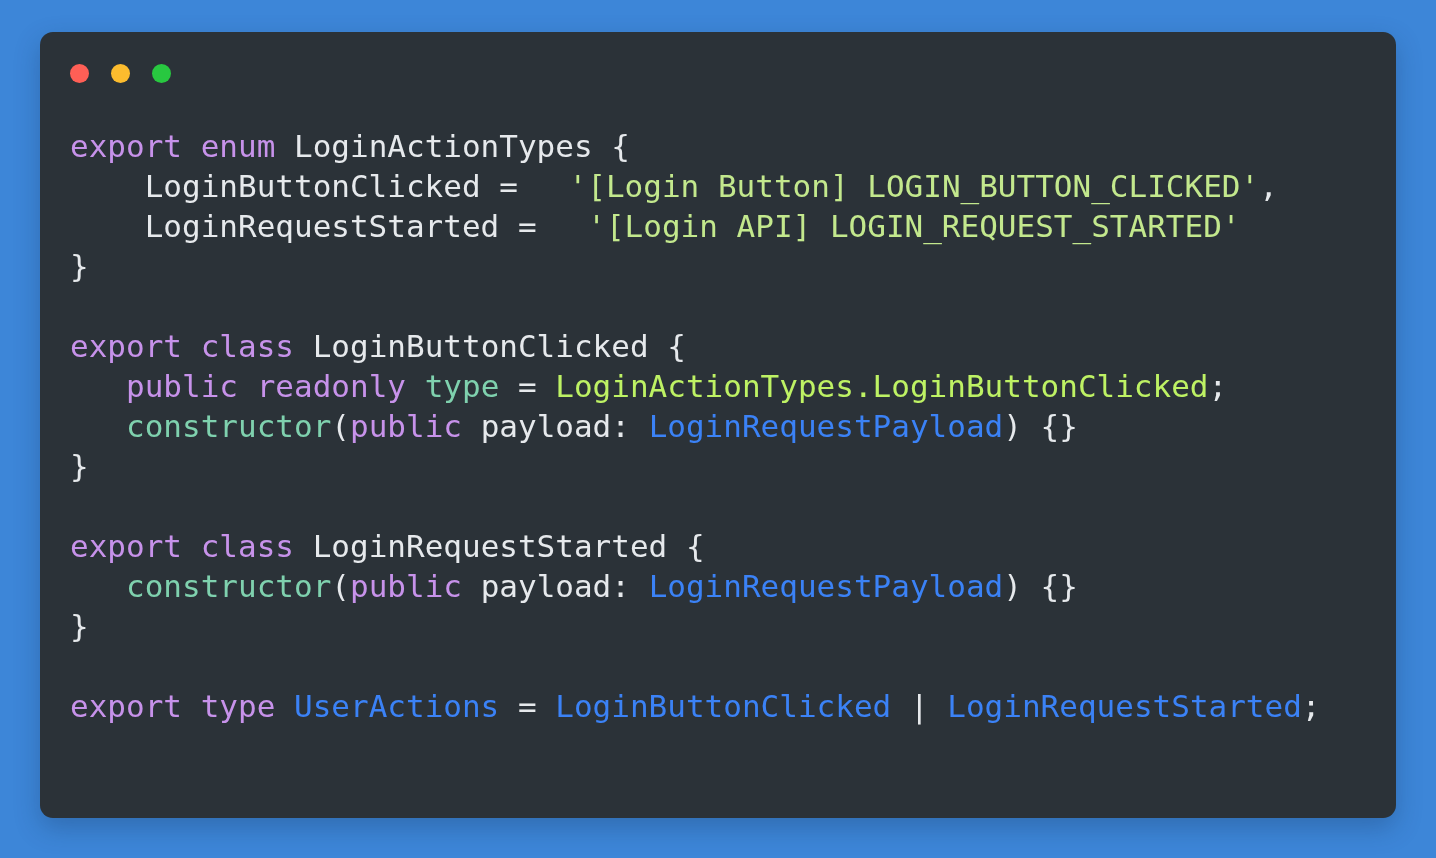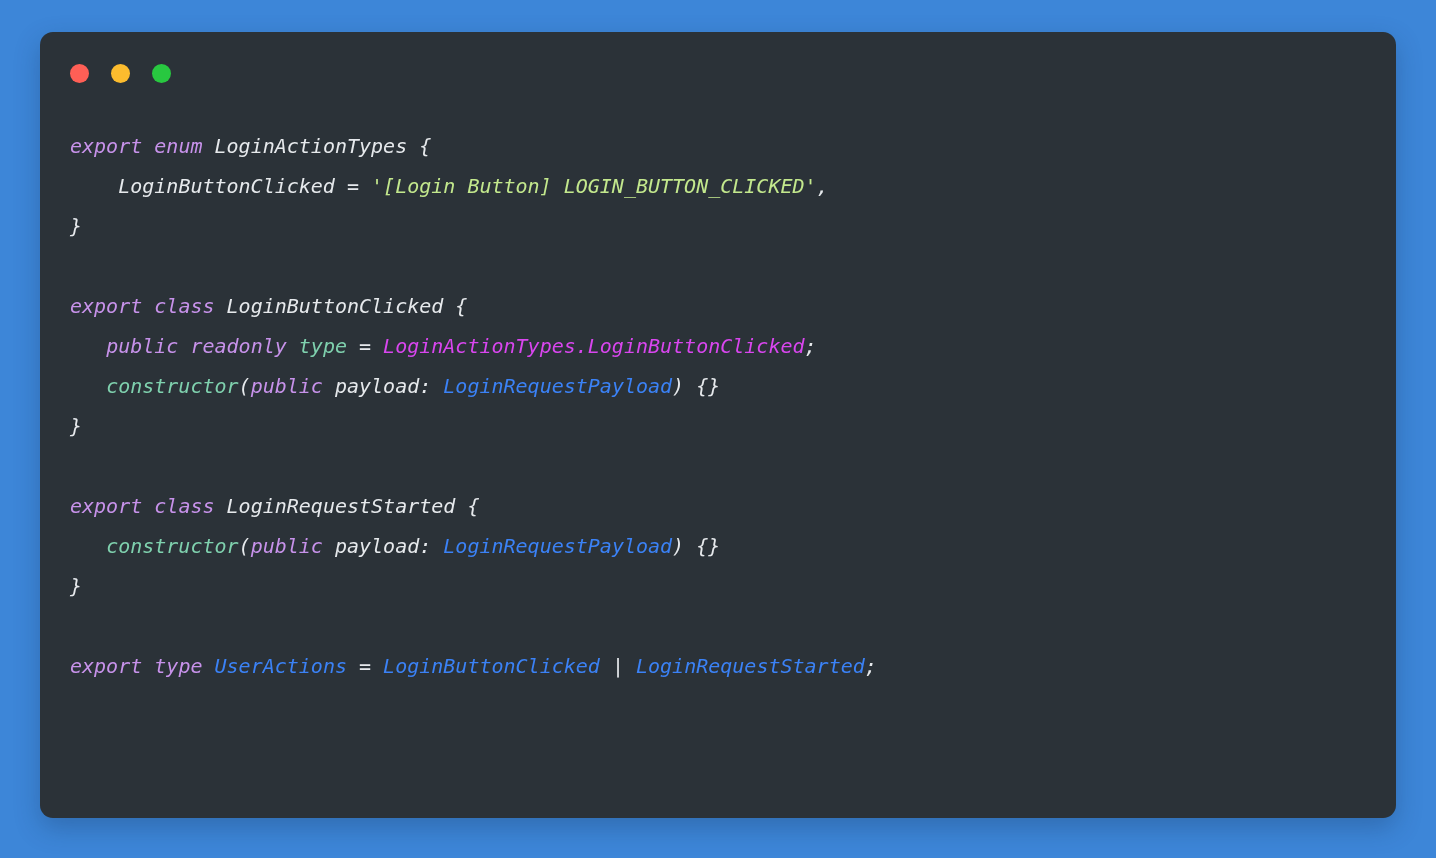--- a/index.html
+++ b/index.html
@@ -48,54 +48,54 @@
   }
   #code-body {
     position: absolute;
     left: 30px;
     top: 94px;
     right: 20px;
   }
   .line {
     height: 40px;
     line-height: 40px;
-    font-size: 20px;
+    font-size: 31px;
     white-space: pre;
     letter-spacing: 0px;
     color: #e6e9ec;
-    font-style: italic;
   }
   .line.blank {
     height: 40px;
   }
   .tok { white-space: pre; }
   .t-kw   { color: #c792ea; }
   .t-id   { color: #e6e9ec; }
-  .t-str  { color: #c3e88d; }
+  .t-str  { color: #c3e88d; margin-left: 32px; }
   .t-type { color: #3b82f6; }
-  .t-mem  { color: #d946ef; }
+  .t-mem  { color: #bef264; }
   .t-fn   { color: #7fd1ae; }
   .t-punc { color: #e6e9ec; }
   .t-op   { color: #e6e9ec; }
 </style>
 </head>
 <body>
 
 <div id="stage">
   <div id="code-card">
 
     <div id="titlebar">
         <span class="dot" style="background: rgb(255, 95, 86);"></span>
         <span class="dot" style="background: rgb(252, 188, 46);"></span>
         <span class="dot" style="background: rgb(40, 200, 64);"></span>
       </div>
 
     <div id="code-body">
         <div class="line"><span class="tok t-kw">export</span><span class="tok t-punc"> </span><span class="tok t-kw">enum</span><span class="tok t-punc"> </span><span class="tok t-id">LoginActionTypes</span><span class="tok t-punc"> {</span></div>
         <div class="line"><span class="tok t-punc">    </span><span class="tok t-id">LoginButtonClicked</span><span class="tok t-op"> = </span><span class="tok t-str">'[Login Button] LOGIN_BUTTON_CLICKED'</span><span class="tok t-punc">,</span></div>
+        <div class="line"><span class="tok t-punc">    </span><span class="tok t-id">LoginRequestStarted</span><span class="tok t-op"> = </span><span class="tok t-str">'[Login API] LOGIN_REQUEST_STARTED'</span></div>
         <div class="line"><span class="tok t-punc">}</span></div>
         <div class="line blank"></div>
         <div class="line"><span class="tok t-kw">export</span><span class="tok t-punc"> </span><span class="tok t-kw">class</span><span class="tok t-punc"> </span><span class="tok t-id">LoginButtonClicked</span><span class="tok t-punc"> {</span></div>
         <div class="line"><span class="tok t-punc">   </span><span class="tok t-kw">public</span><span class="tok t-punc"> </span><span class="tok t-kw">readonly</span><span class="tok t-punc"> </span><span class="tok t-fn">type</span><span class="tok t-op"> = </span><span class="tok t-mem">LoginActionTypes.LoginButtonClicked</span><span class="tok t-punc">;</span></div>
         <div class="line"><span class="tok t-punc">   </span><span class="tok t-fn">constructor</span><span class="tok t-punc">(</span><span class="tok t-kw">public</span><span class="tok t-punc"> </span><span class="tok t-id">payload</span><span class="tok t-punc">: </span><span class="tok t-type">LoginRequestPayload</span><span class="tok t-punc">) {}</span></div>
         <div class="line"><span class="tok t-punc">}</span></div>
         <div class="line blank"></div>
         <div class="line"><span class="tok t-kw">export</span><span class="tok t-punc"> </span><span class="tok t-kw">class</span><span class="tok t-punc"> </span><span class="tok t-id">LoginRequestStarted</span><span class="tok t-punc"> {</span></div>
         <div class="line"><span class="tok t-punc">   </span><span class="tok t-fn">constructor</span><span class="tok t-punc">(</span><span class="tok t-kw">public</span><span class="tok t-punc"> </span><span class="tok t-id">payload</span><span class="tok t-punc">: </span><span class="tok t-type">LoginRequestPayload</span><span class="tok t-punc">) {}</span></div>
         <div class="line"><span class="tok t-punc">}</span></div>

